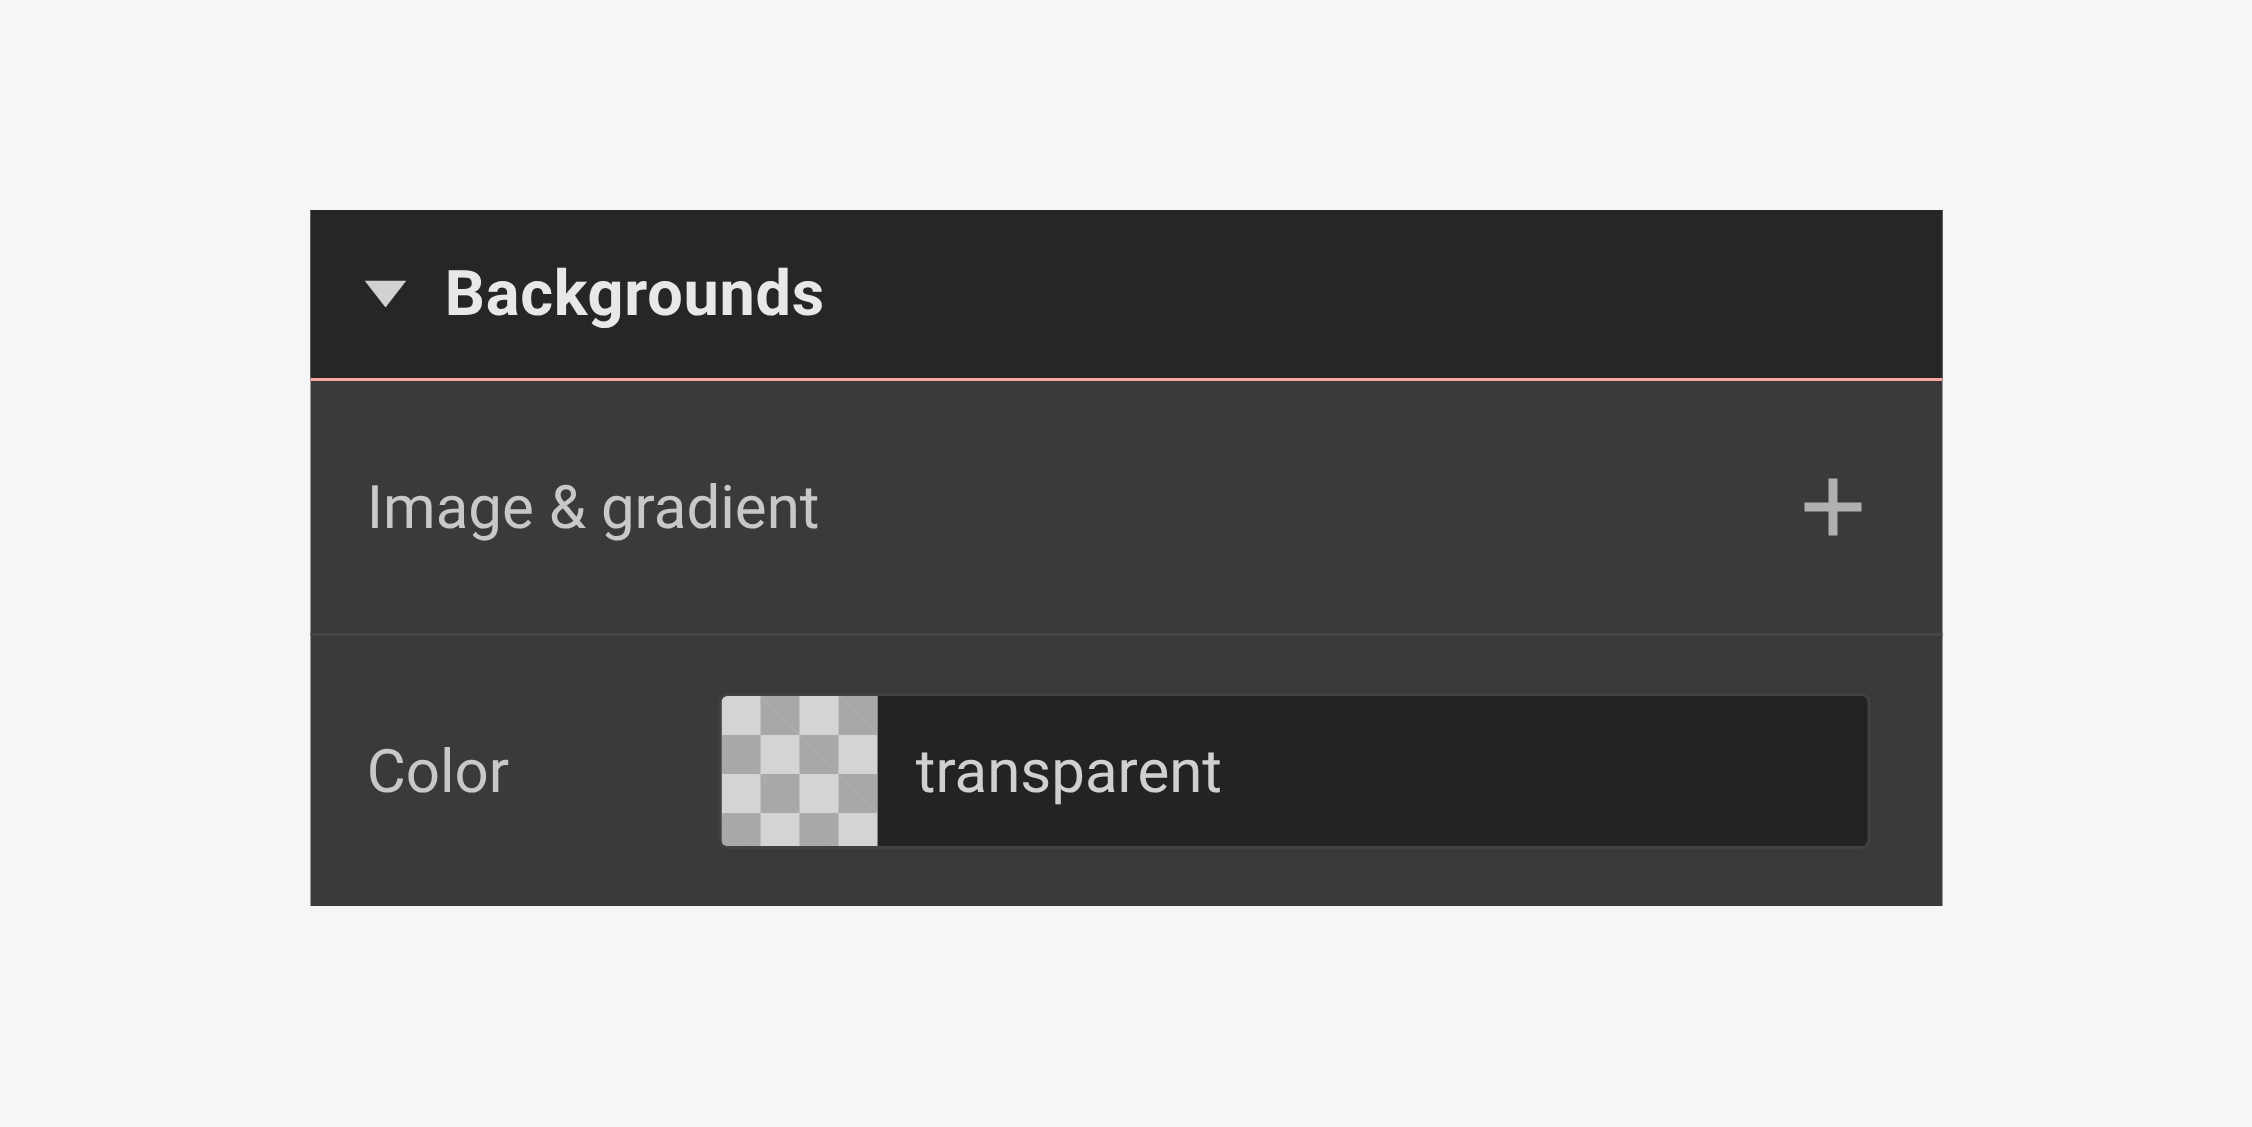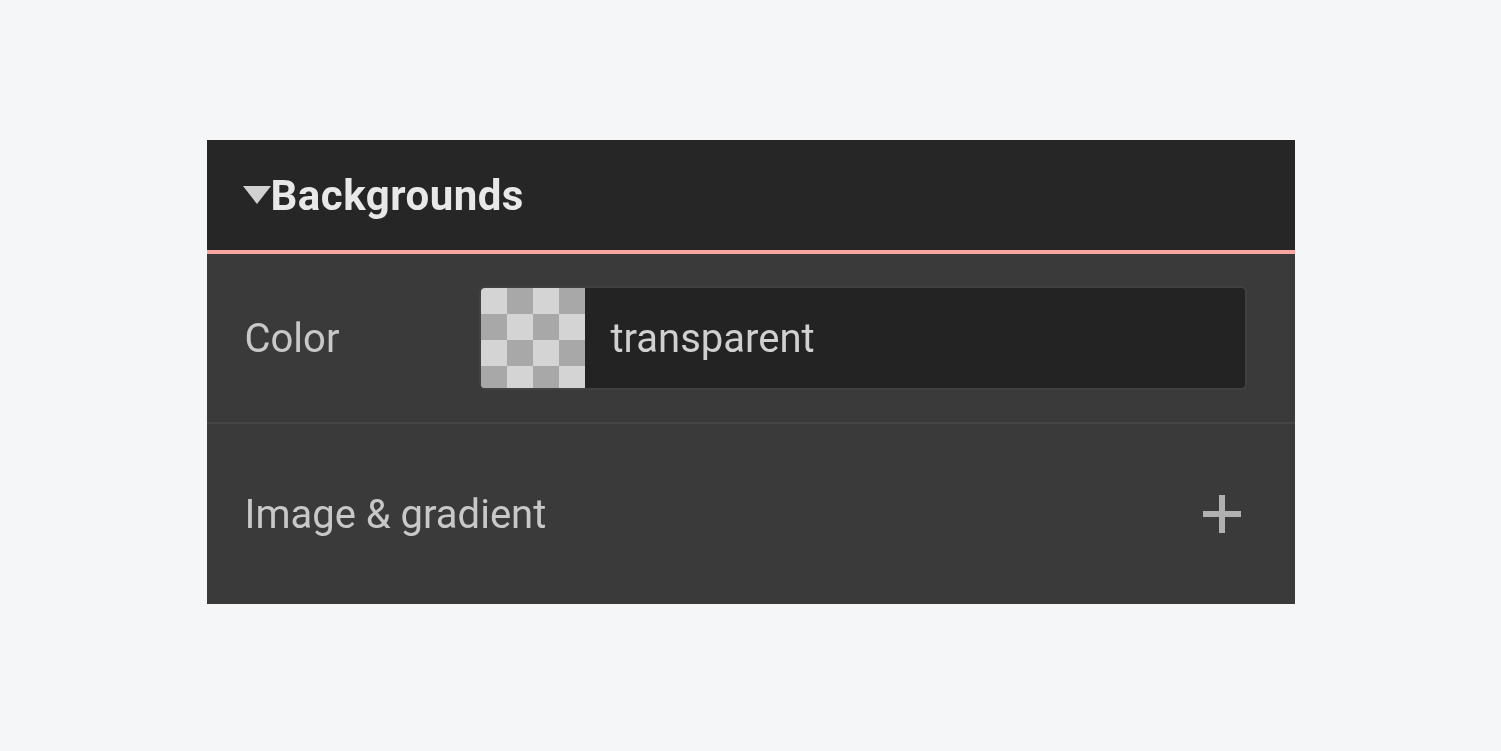--- a/index.html
+++ b/index.html
@@ -20,21 +20,22 @@
     .panel {
       width: 1088px;
       background: #3a3a3a;
     }
     .panel-header {
       background: #262626;
       display: flex;
       align-items: center;
       height: 114px;
       padding-left: 36px;
-      border-bottom: 4px solid #fca5a5;
+      gap: 26px;
+      border-bottom: 2px solid #fca5a5;
     }
     .chevron {
       display: flex;
       align-items: center;
       justify-content: center;
       cursor: pointer;
     }
     .chevron svg {
       fill: #d1d1d1;
     }
@@ -114,29 +115,29 @@
   <div class="panel-header">
     <span class="chevron">
       <svg width="28" height="18" viewBox="0 0 28 18">
           <path d="M 0 0 L 28 0 L 14 18 Z"></path>
         </svg>
     </span>
     <span class="panel-title">Backgrounds</span>
   </div>
 
   <div class="row">
-    <span class="row-label">Color</span>
-    <div class="color-input-wrapper">
-      <div class="swatch"></div>
-      <span class="color-value">transparent</span>
-    </div>
-  </div>
-
-  <div class="row">
     <span class="row-label image-gradient">Image &amp; gradient</span>
     <span class="plus-icon">
       <svg width="42" height="42" viewBox="0 0 42 42" stroke-width="6" stroke-linecap="butt">
         <line x1="21" y1="2" x2="21" y2="40"></line>
         <line x1="2" y1="21" x2="40" y2="21"></line>
       </svg>
     </span>
   </div>
+
+  <div class="row">
+    <span class="row-label">Color</span>
+    <div class="color-input-wrapper">
+      <div class="swatch"></div>
+      <span class="color-value">transparent</span>
+    </div>
+  </div>
 </div>
 
 </body></html>

